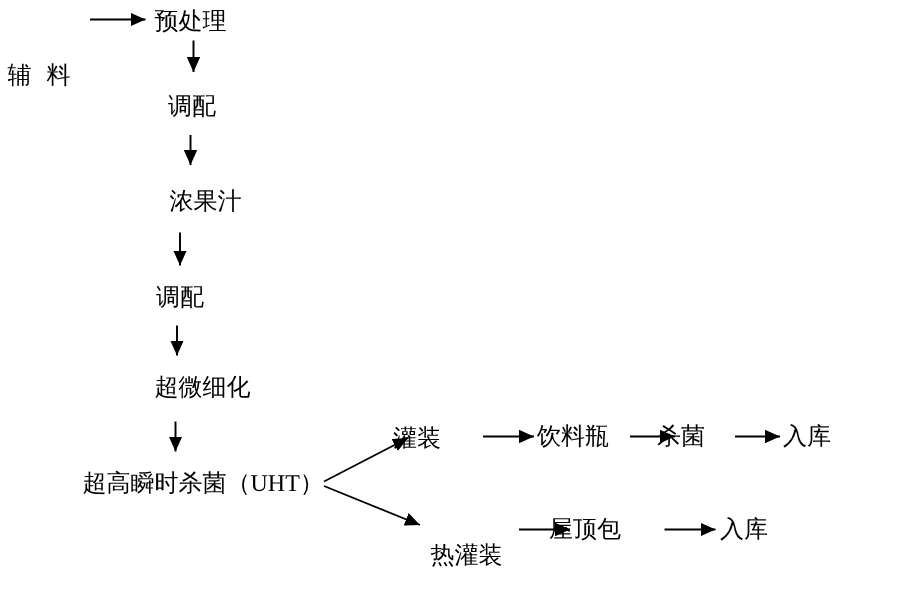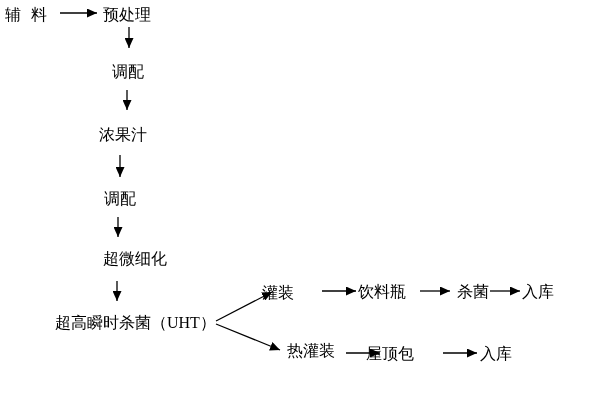--- a/index.html
+++ b/index.html
@@ -11,21 +11,21 @@
     overflow:hidden;
   }
   #arrow-layer{position:absolute;left:0;top:0;}
   .node{
     position:absolute;
     font-size:16px;
     line-height:18px;
     color:#000000;
     white-space:nowrap;
   }
-  .wide-space{word-spacing:6px;}
+  .wide-space{word-spacing:6px;margin-top:36px;}
 </style>
 </head>
 <body>
 
 <div id="canvas">
 
   <svg id="arrow-layer" width="602" height="400" viewBox="0 0 602 400">
     <defs>
       <marker id="ah" viewBox="0 0 10 9" refX="10" refY="4.5" markerWidth="10" markerHeight="9" markerUnits="userSpaceOnUse" orient="auto">
         <path d="M0,0 L10,4.5 L0,9 Z" fill="#000000"></path>
@@ -46,27 +46,27 @@
     <line x1="420" y1="291" x2="450" y2="291" stroke="#000" stroke-width="1.3" marker-end="url(#ah)"></line>
     <line x1="490" y1="291" x2="520" y2="291" stroke="#000" stroke-width="1.3" marker-end="url(#ah)"></line>
 
     <line x1="346" y1="353" x2="380" y2="353" stroke="#000" stroke-width="1.3" marker-end="url(#ah)"></line>
     <line x1="443" y1="353" x2="477" y2="353" stroke="#000" stroke-width="1.3" marker-end="url(#ah)"></line>
   </svg>
 
   <div class="node wide-space" style="left:5px;top:6px">辅 料</div>
   <div class="node" style="left:103px;top:6px">预处理</div>
   <div class="node" style="left:112px;top:63px">调配</div>
-  <div class="node" style="left:99px;top:126px">浓果汁</div>
+  <div class="node" style="left:113px;top:126px">浓果汁</div>
   <div class="node" style="left:104px;top:190px">调配</div>
   <div class="node" style="left:55px;top:314px">超高瞬时杀菌（UHT）</div>
   <div class="node" style="left:103px;top:250px">超微细化</div>
 
   <div class="node" style="left:262px;top:284px">灌装</div>
   <div class="node" style="left:358px;top:283px">饮料瓶</div>
-  <div class="node" style="left:457px;top:283px">杀菌</div>
+  <div class="node" style="left:438px;top:283px">杀菌</div>
   <div class="node" style="left:522px;top:283px">入库</div>
 
-  <div class="node" style="left:287px;top:342px">热灌装</div>
+  <div class="node" style="left:287px;top:362px">热灌装</div>
   <div class="node" style="left:366px;top:345px">屋顶包</div>
   <div class="node" style="left:480px;top:345px">入库</div>
 
 </div>
 
 </body></html>

